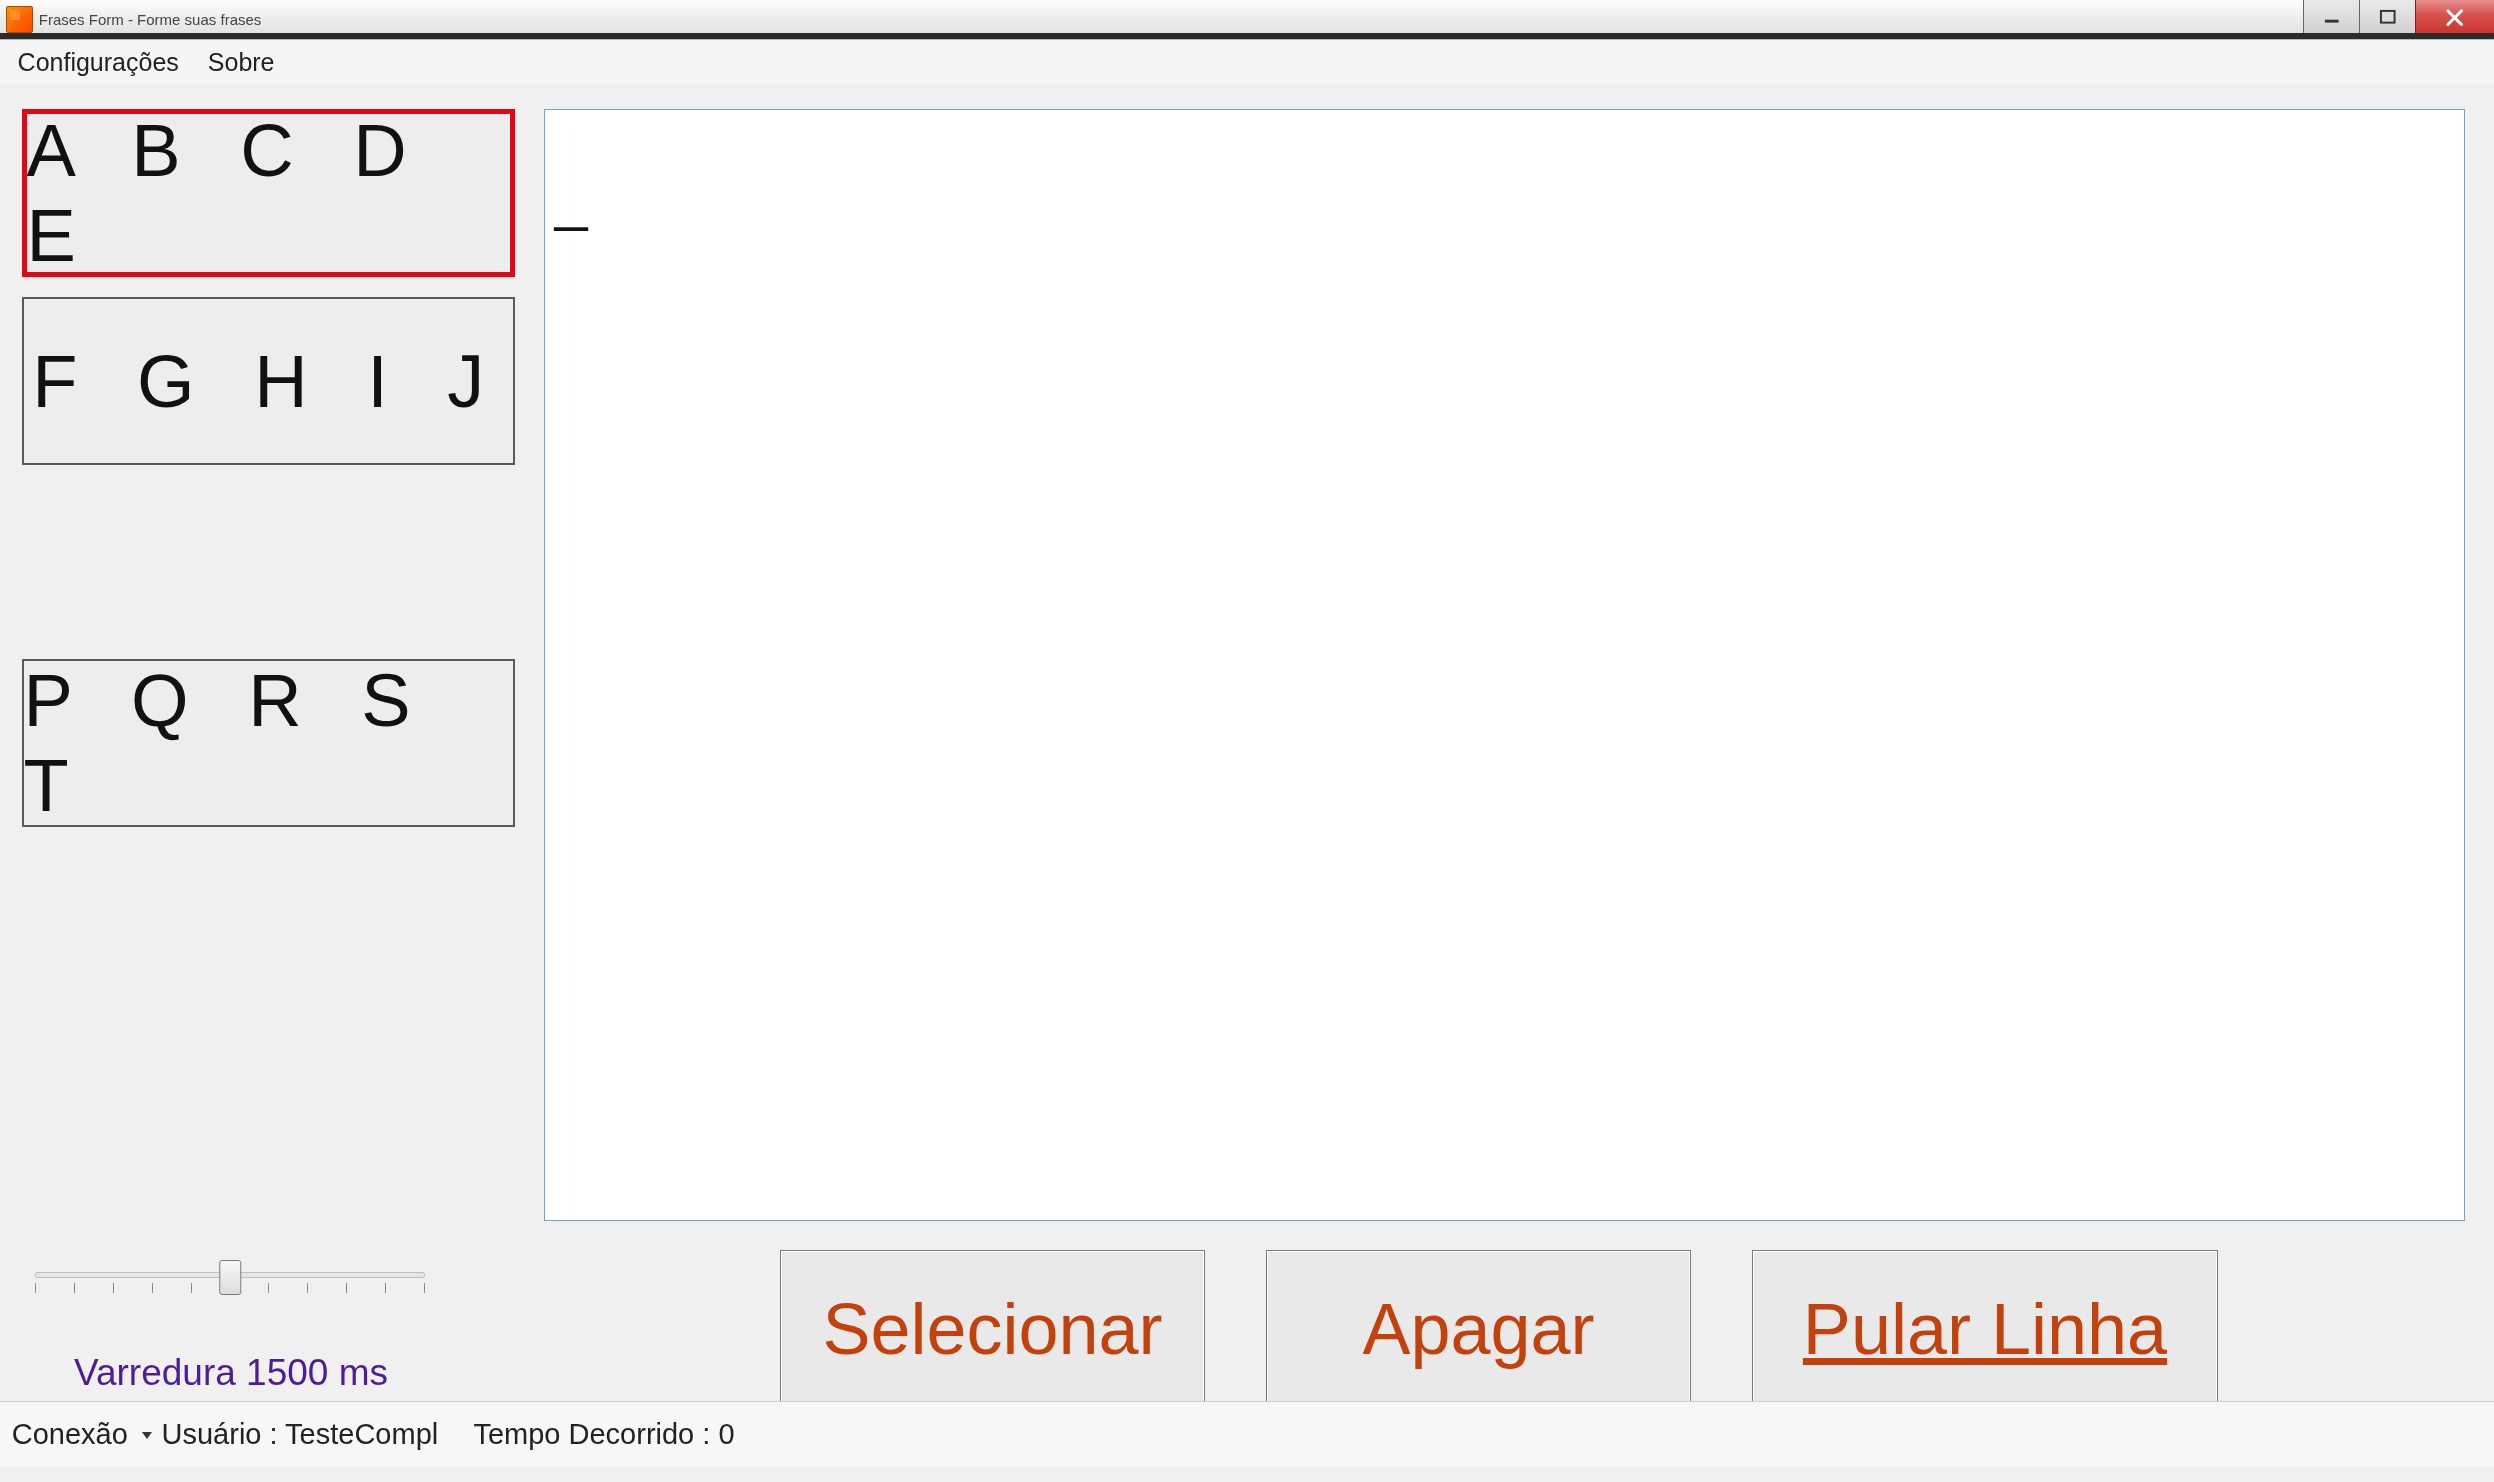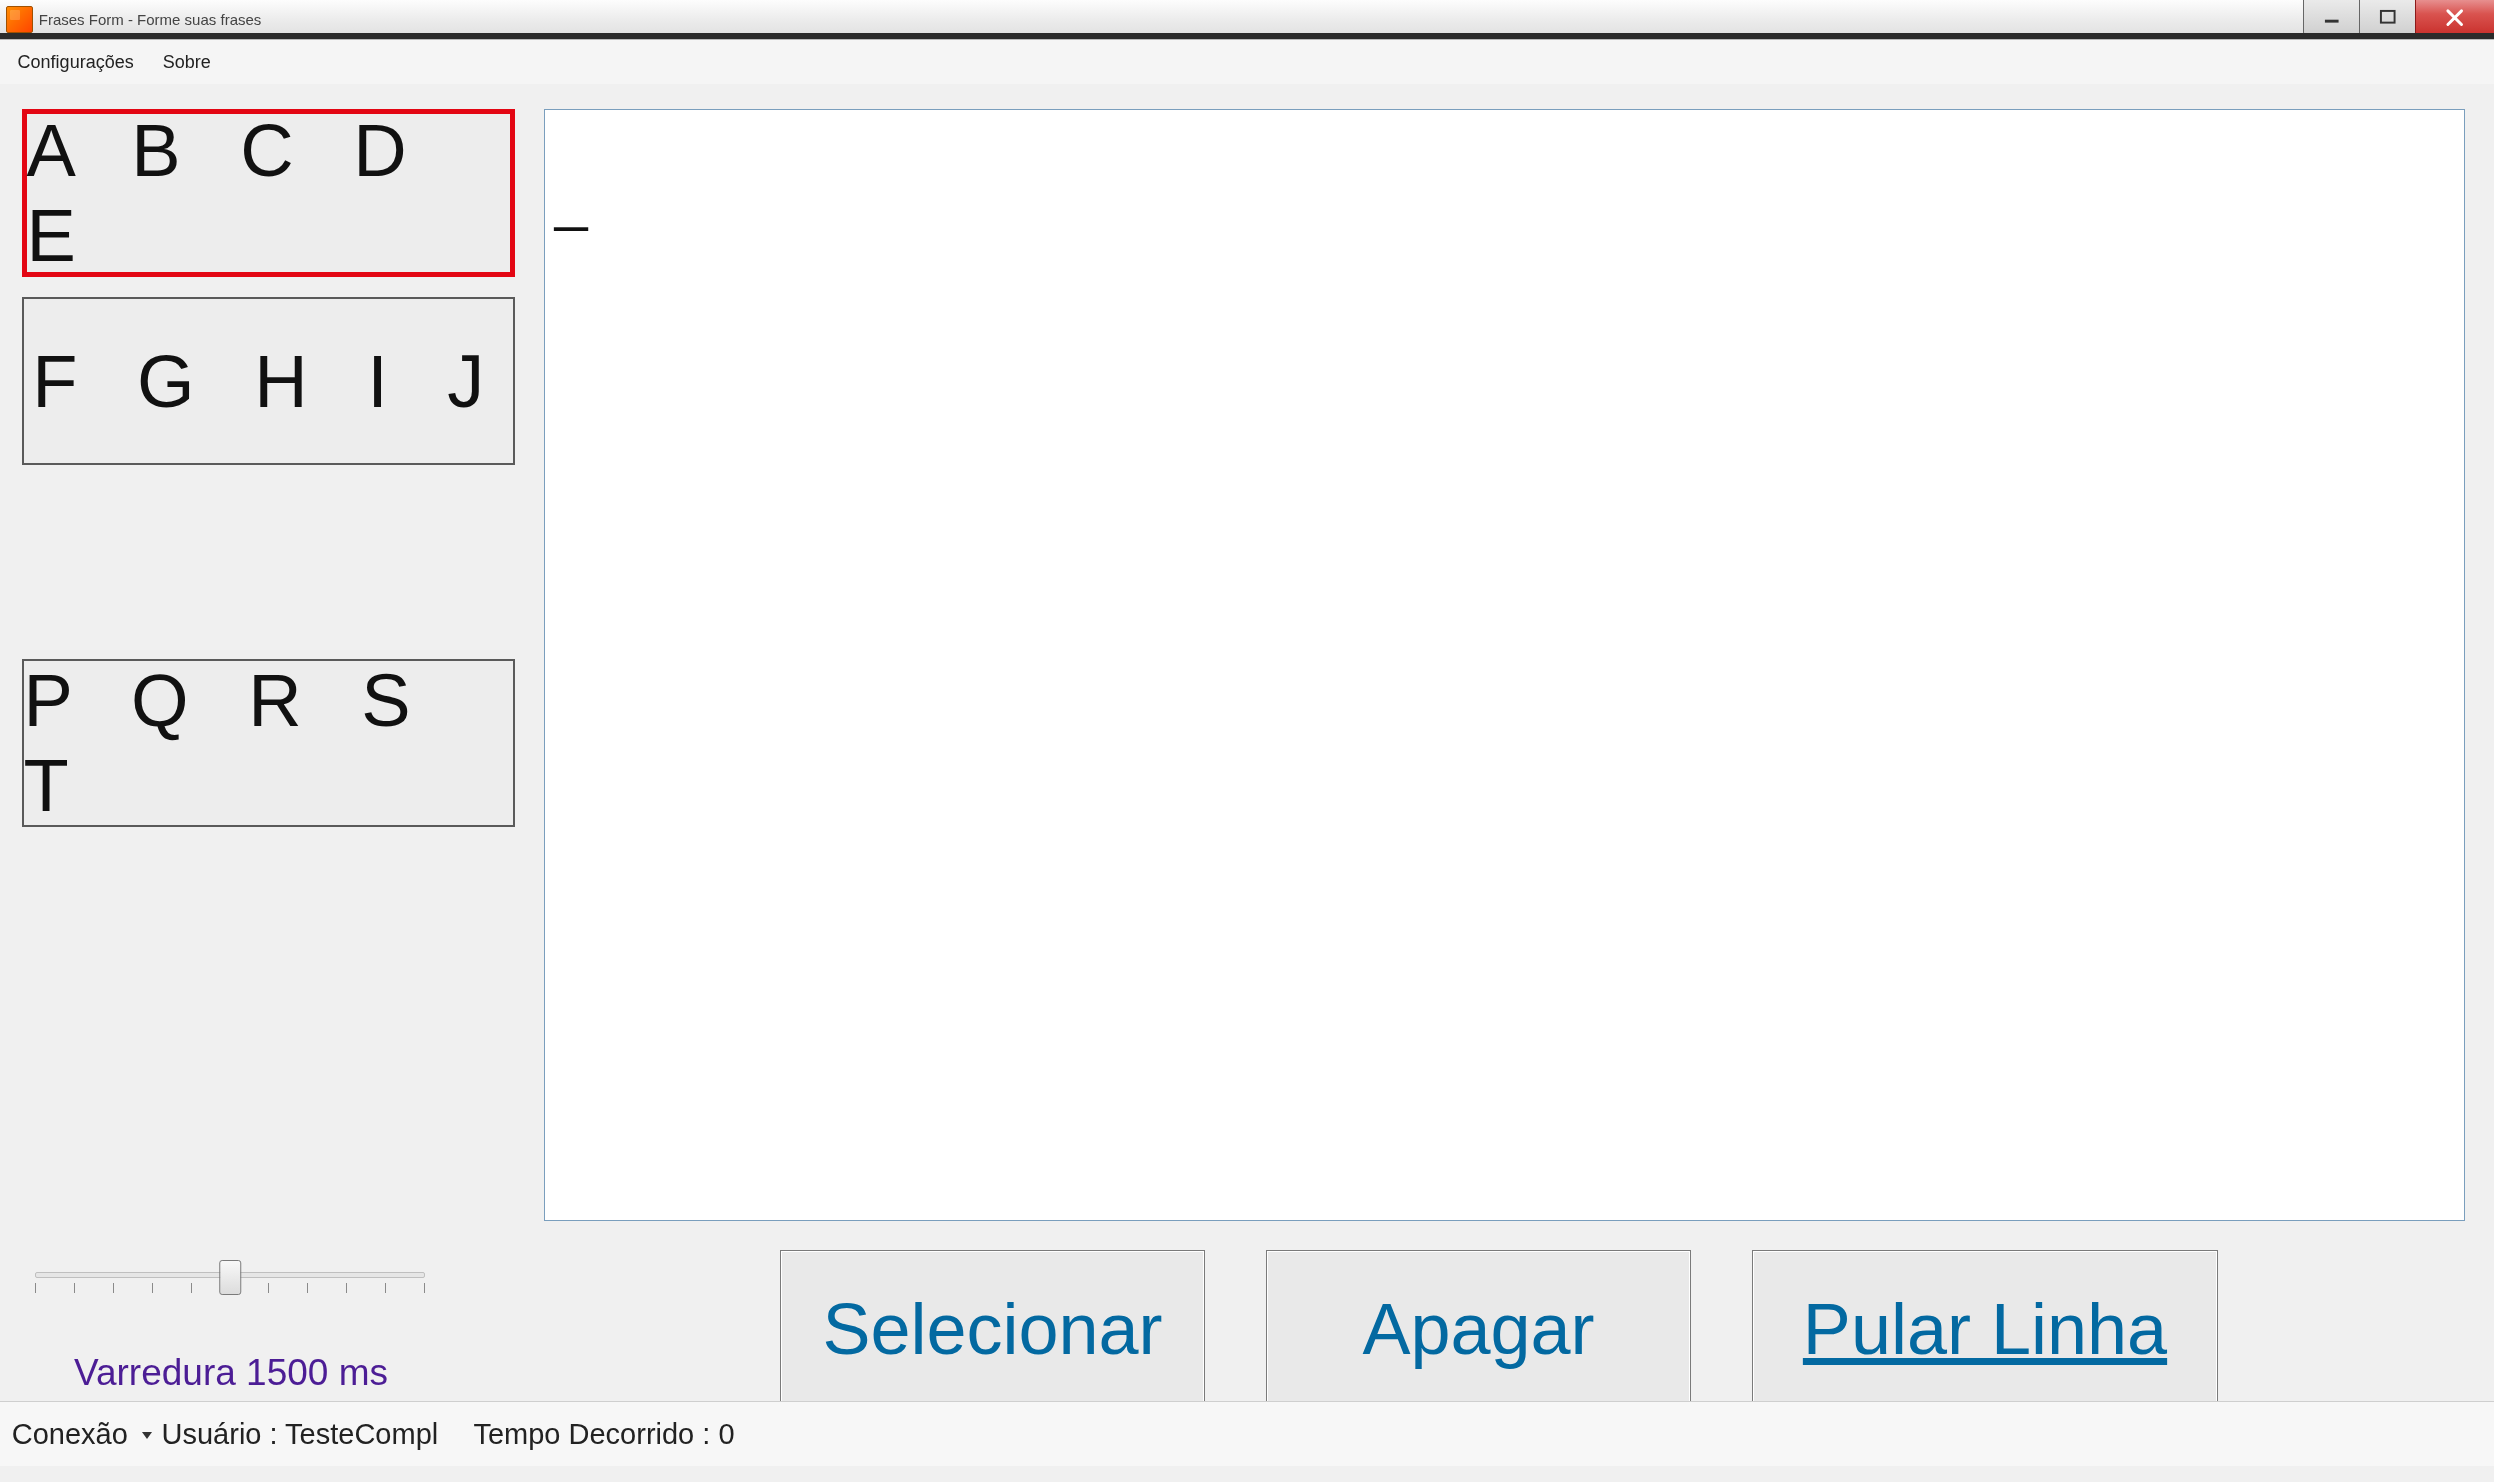--- a/index.html
+++ b/index.html
@@ -80,21 +80,21 @@
   .menu-bar {
     height: 45px;
     background: #f5f5f5;
     display: flex;
     align-items: center;
     padding-left: 17.6px;
     gap: 29px;
     border-bottom: 1px solid #e0e0e0;
   }
   .menu-item {
-    font-size: 18px;
+    font-size: 25px;
     color: #222;
     cursor: default;
   }
 
   
   .client {
     position: absolute;
     left:0; right:0; top:84px; bottom:70px;
     background:#f0f0f0;
   }
@@ -196,21 +196,21 @@
     position:absolute;
     top: 1166px;
     height: 156px;
     background:#e9e9e9;
     border:1px solid #7a7a7a;
     box-shadow: inset 0 0 0 1px #fff;
     display:flex;
     align-items:center;
     justify-content:center;
     font-size:72px;
-    color:#0369a1;
+    color:#c2410c;
     font-family: Arial, Helvetica, sans-serif;
   }
   .btn-select { left: 780px; width: 423px;}
   .btn-erase  { left: 1266px; width: 423px;}
   .btn-newline{ left: 1752px; width: 464px; text-decoration: underline;}
 
   
   .status-bar{
     position:absolute;
     left:0;right:0;bottom:16px;

